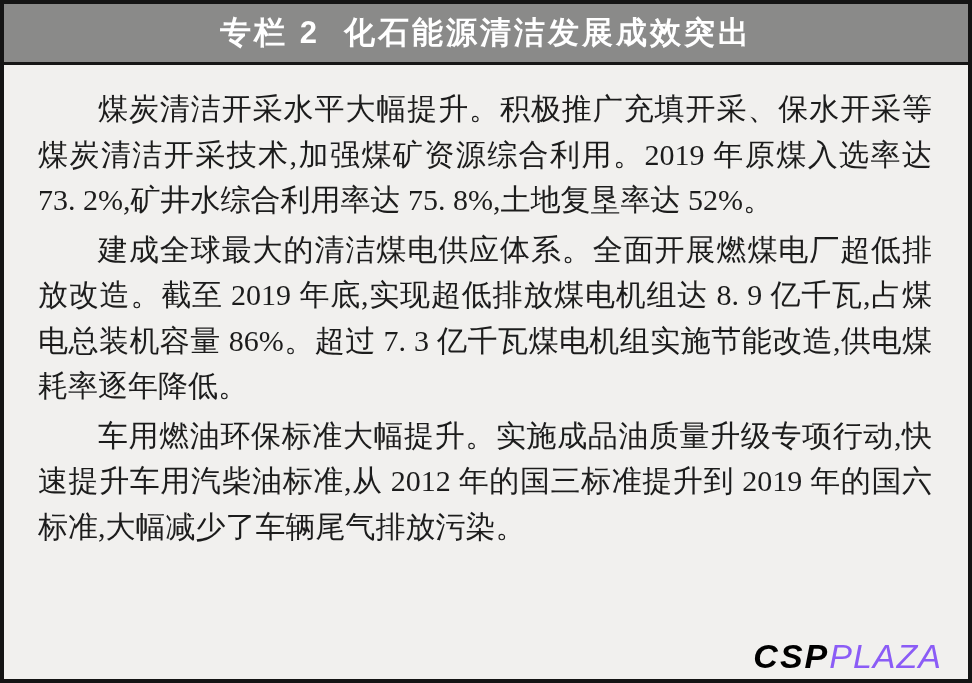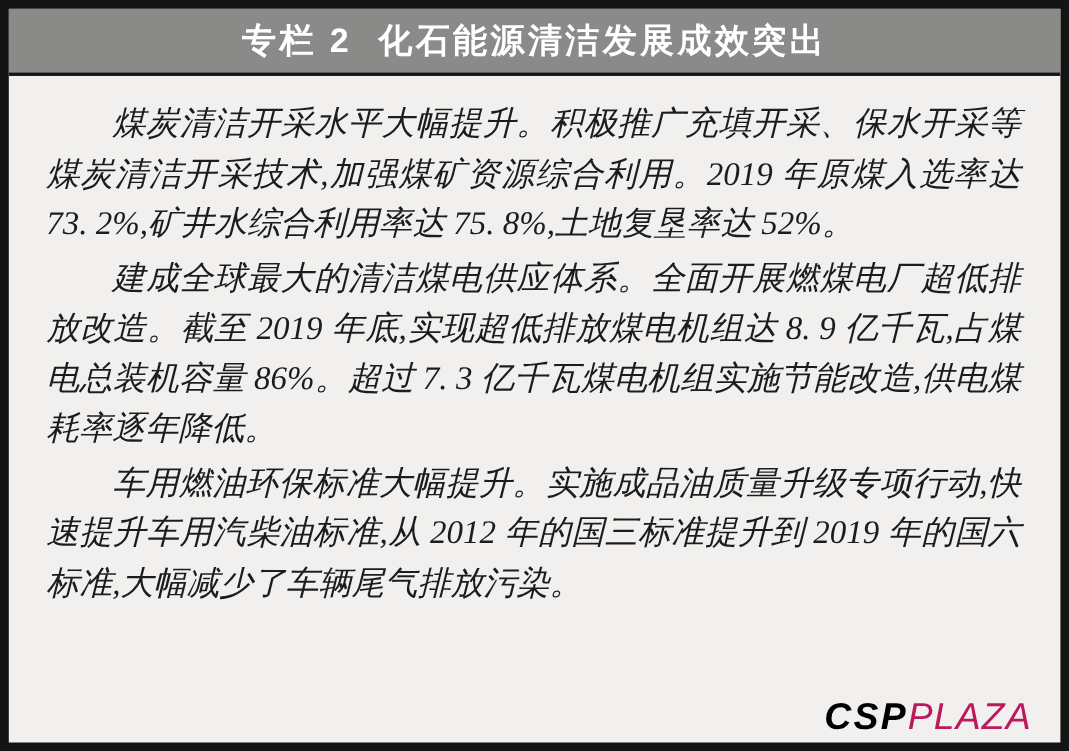--- a/index.html
+++ b/index.html
@@ -14,21 +14,21 @@
     height: 683px;
     box-sizing: border-box;
     background: #ffffff;
   }
   .column-box {
     position: absolute;
     left: 0; top: 0;
     width: 972px;
     height: 683px;
     box-sizing: border-box;
-    border: 8px solid #4d7c0f;
+    border: 4px solid #4d7c0f;
     background: #f1f0ee;
     overflow: hidden;
   }
   .column-header {
     height: 58px;
     background: #8a8a89;
     border-bottom: 3px solid #161616;
     display: flex;
     align-items: center;
     justify-content: center;
@@ -47,21 +47,20 @@
   .column-body {
     padding: 21px 36px 0 34px;
     font-size: 30px;
     line-height: 45.5px;
     color: #1c1c1c;
     text-align: justify;
   }
   .column-body p {
     margin: 0 0 4px 0;
     text-indent: 2em;
-    font-style: italic;
   }
   .brand-logo {
     position: absolute;
     right: 26px;
     bottom: 6px;
     font-family: "Liberation Sans", "DejaVu Sans", sans-serif;
     font-style: italic;
     font-size: 34px;
     line-height: 1;
     white-space: nowrap;
@@ -87,17 +86,17 @@
       </div>
     </div>
 
     <div class="column-body" style="color: rgb(28, 28, 28);">
       <p>煤炭清洁开采水平大幅提升。积极推广充填开采、保水开采等煤炭清洁开采技术,加强煤矿资源综合利用。2019 年原煤入选率达 73. 2%,矿井水综合利用率达 75. 8%,土地复垦率达 52%。</p>
       <p>建成全球最大的清洁煤电供应体系。全面开展燃煤电厂超低排放改造。截至 2019 年底,实现超低排放煤电机组达 8. 9 亿千瓦,占煤电总装机容量 86%。超过 7. 3 亿千瓦煤电机组实施节能改造,供电煤耗率逐年降低。</p>
       <p>车用燃油环保标准大幅提升。实施成品油质量升级专项行动,快速提升车用汽柴油标准,从 2012 年的国三标准提升到 2019 年的国六标准,大幅减少了车辆尾气排放污染。</p>
     </div>
 
     <div class="brand-logo">
-      <span class="csp" style="color: #000000;">CSP</span><span class="plaza" style="color: #be185d;">PLAZA</span>
+      <span class="csp" style="color: #000000;">CSP</span><span class="plaza" style="color: #8b5cf6;">PLAZA</span>
     </div>
 
   </div>
 </div>
 
 </body></html>

